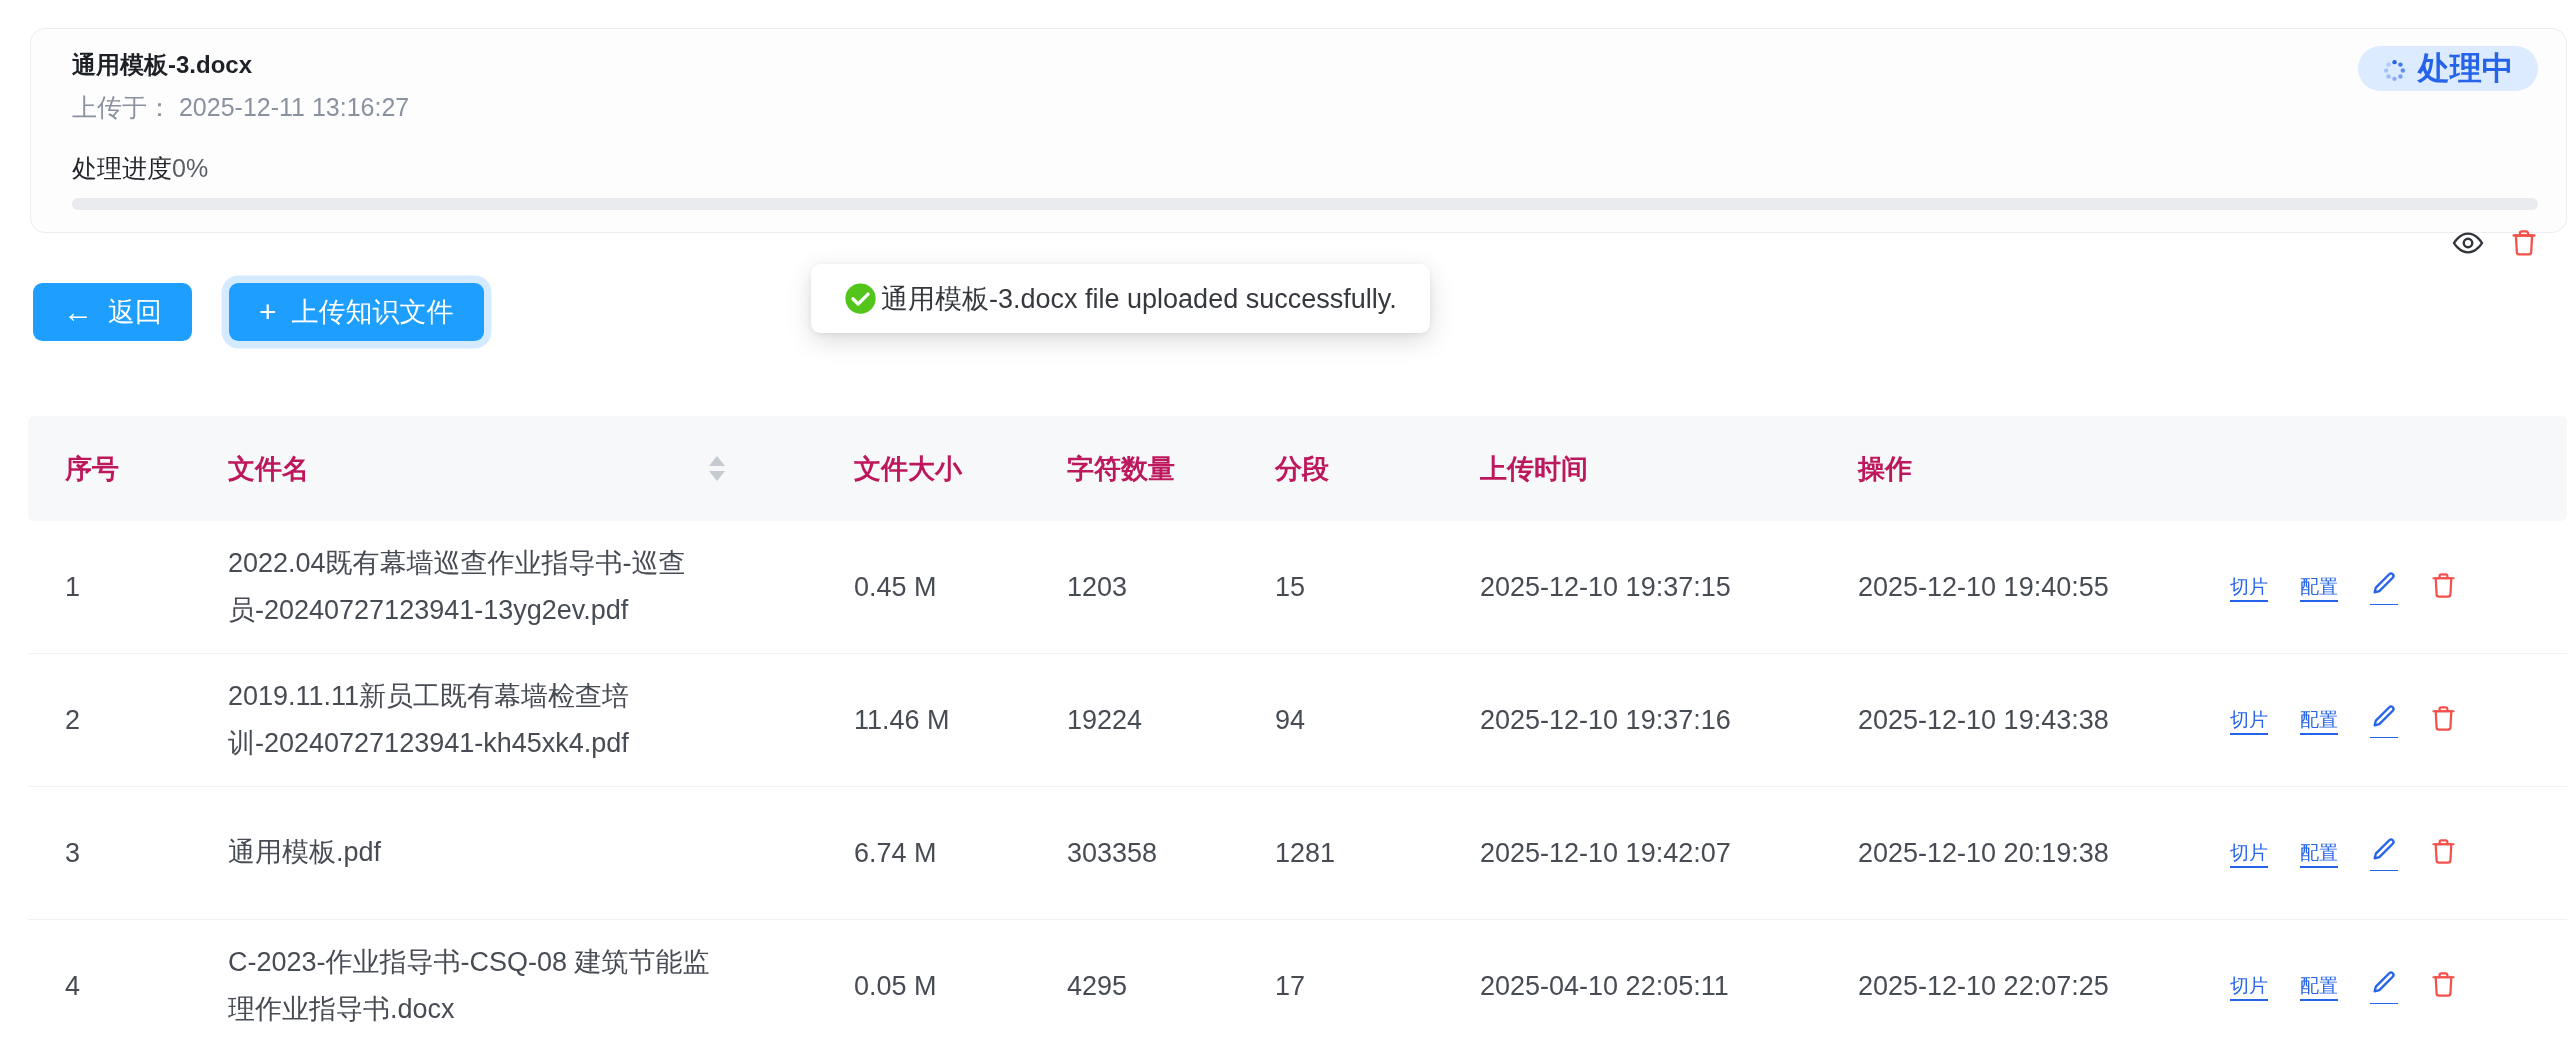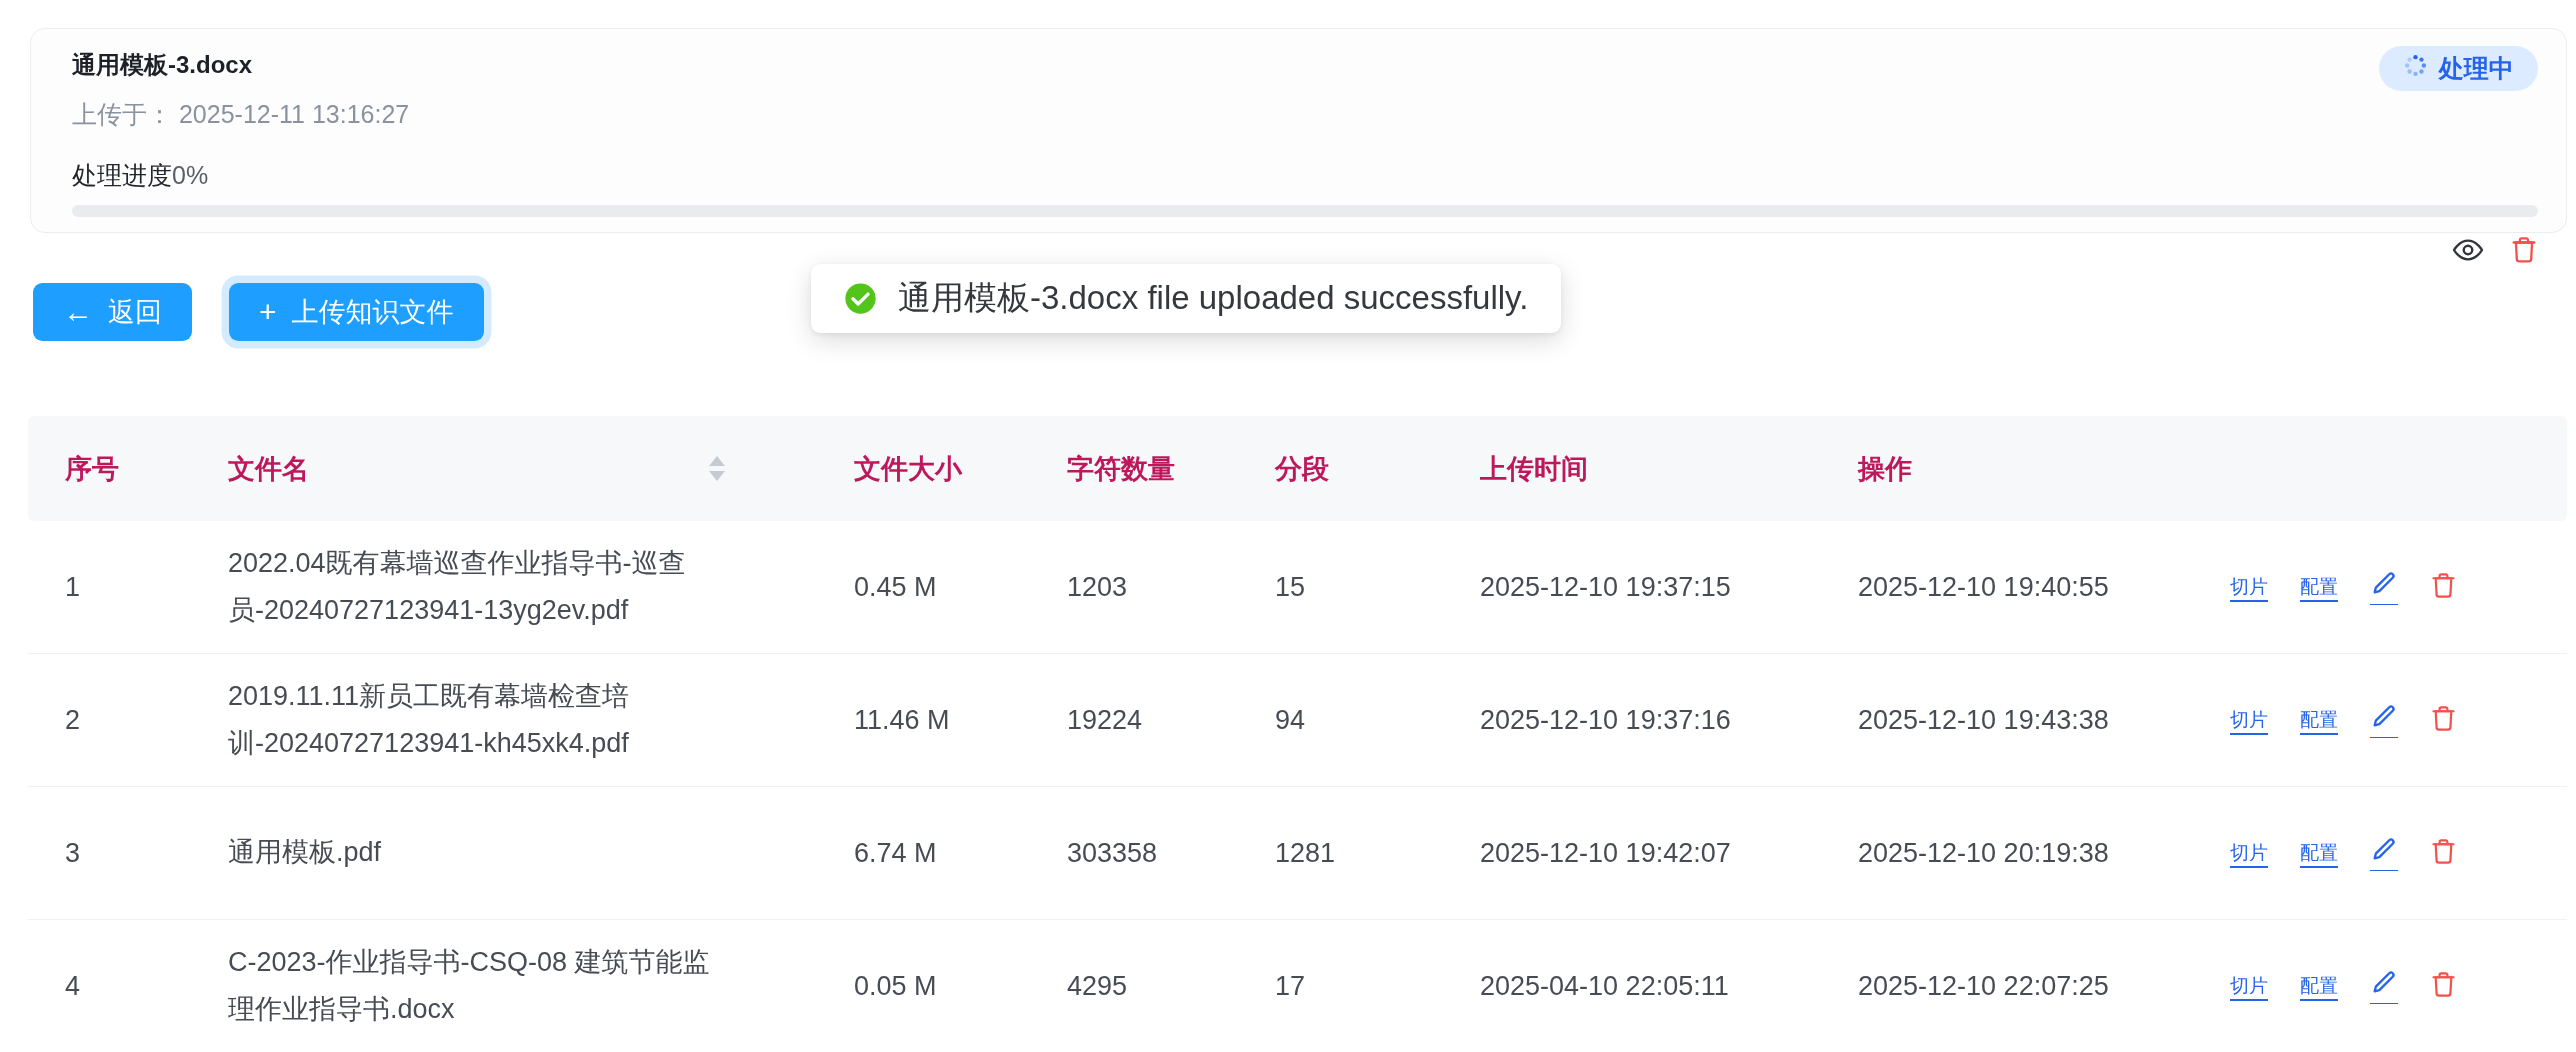--- a/index.html
+++ b/index.html
@@ -15,27 +15,27 @@
   
   .upload-card {
     position: absolute; top: 28px; left: 30px; right: 9.3px; height: 205px;
     border: 1.9px solid #ebedf0; border-radius: 15px;
     background: #fdfdfe;
     padding: 15px 28px 11px 41px;
   }
   .card-top { display: flex; justify-content: space-between; align-items: flex-start; }
   .file-title { font-size: 24px; font-weight: 700; color: #1d2127; line-height: 41px; }
   .status-badge {
-    display: inline-flex; align-items: center; gap: 11px;
+    display: inline-flex; align-items: flex-end; gap: 11px;
     background: #dcebff; color: #2563eb;
-    font-size: 25px; font-weight: 600;
+    font-size: 32px; font-weight: 600;
     height: 45px; padding: 0 24px; border-radius: 24px;
     margin-top: 1.9px;
   }
-  .uploaded-at { margin-top: 7px; font-size: 25px; color: #8a919f; }
+  .uploaded-at { margin-top: 0; font-size: 25px; color: #8a919f; }
   .progress-row {
     margin-top: 28px; display: flex; justify-content: flex-start; align-items: baseline;
     font-size: 25px;
   }
   .progress-label { color: #23262b; }
   .progress-percent { color: #5a5e66; }
   .progress-track {
     margin-top: 13px; height: 12px; border-radius: 6.5px; background: #e9ebee; overflow: hidden;
   }
   .progress-fill { height: 100%; width: 0%; background: #1e9fff; border-radius: 6.5px; }
@@ -44,22 +44,22 @@
   }
   .icon-btn { background: none; border: none; cursor: pointer; display: inline-flex; align-items: center; }
   .eye-icon svg { width: 32px; height: 32px; stroke: #32353b; }
   .trash-red svg { width: 28px; height: 30px; stroke: #f4514c; }
 
   
   .toast {
     position: absolute; top: 264px; left: 811px; height: 69px;
     background: #ffffff; border-radius: 9.3px;
     box-shadow: 0 7.4px 26px rgba(0,0,0,.14), 0 1.9px 5.6px rgba(0,0,0,.06);
-    display: flex; align-items: center; gap: 21px;
-    padding: 0 33px; font-size: 33px; color: #35393e;
+    display: flex; align-items: center; gap: 4px;
+    padding: 0 33px; font-size: 27px; color: #35393e;
     z-index: 5; white-space: nowrap;
   }
   .check-icon svg { width: 33px; height: 33px; display: block; }
 
   
   .toolbar { position: absolute; top: 283px; left: 33px; display: flex; gap: 37px; }
   .btn {
     display: inline-flex; align-items: center; gap: 15px;
     background: #1e9fff; color: #ffffff; border: none; cursor: pointer;
     font-family: "Liberation Sans", sans-serif;

